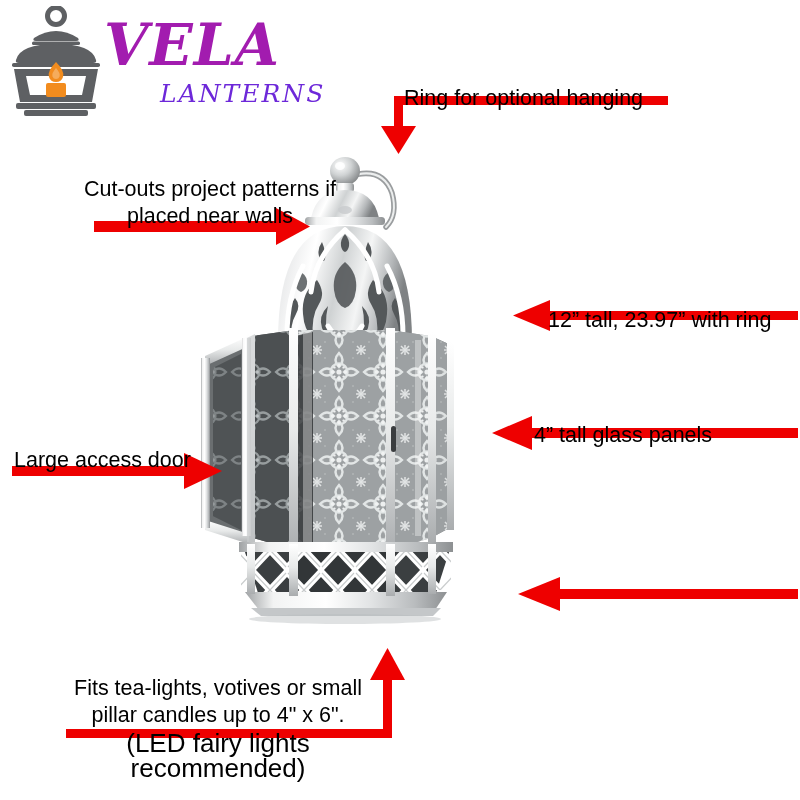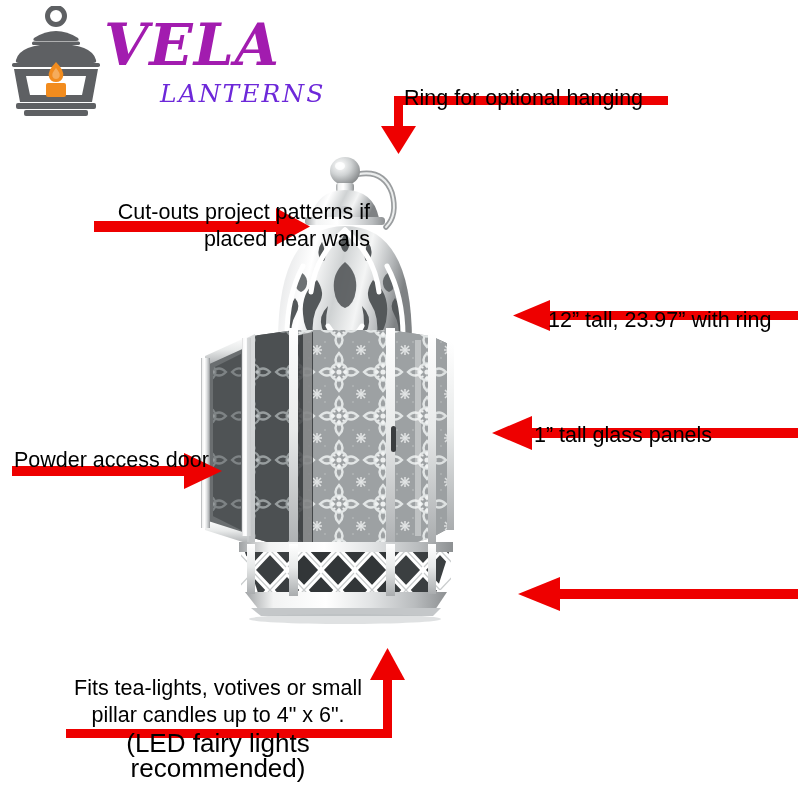--- a/index.html
+++ b/index.html
@@ -468,27 +468,27 @@
       <g>
         <rect x="66" y="729" width="326" height="9"></rect>
         <rect x="383" y="672" width="9" height="66"></rect>
         <polygon points="370,680 405,680 387.5,648"></polygon>
       </g>
     </g>
   </svg>
 
   <div class="callout-text ct-left" style="left:404px;top:55px;width:320px;">Ring for optional hanging</div>
 
-  <div class="callout-text ct-center" style="left:50px;top:169px;width:320px;text-align:right;">Cut-outs project patterns if
+  <div class="callout-text ct-center" style="left:50px;top:146px;width:320px;">Cut-outs project patterns if
 placed near walls</div>
 
   <div class="callout-text ct-left" style="left:548px;top:277px;width:252px;">12” tall, 23.97” with ring</div>
 
-  <div class="callout-text ct-left" style="left:534px;top:392px;width:266px;">1” tall glass panels</div>
-
-  <div class="callout-text ct-left" style="left:14px;top:417px;width:230px;">Powder access door</div>
+  <div class="callout-text ct-left" style="left:534px;top:392px;width:266px;">4” tall glass panels</div>
+
+  <div class="callout-text ct-left" style="left:14px;top:417px;width:230px;">Large access door</div>
 
 
   <div class="callout-text ct-center" style="left:48px;top:645px;width:340px;">Fits tea-lights, votives or small
 pillar candles up to 4" x 6".</div>
   <div class="callout-text ct-center ct-sm" style="left:48px;top:701px;width:340px;">(LED fairy lights recommended)</div>
 
 </div>
 
 </body></html>

